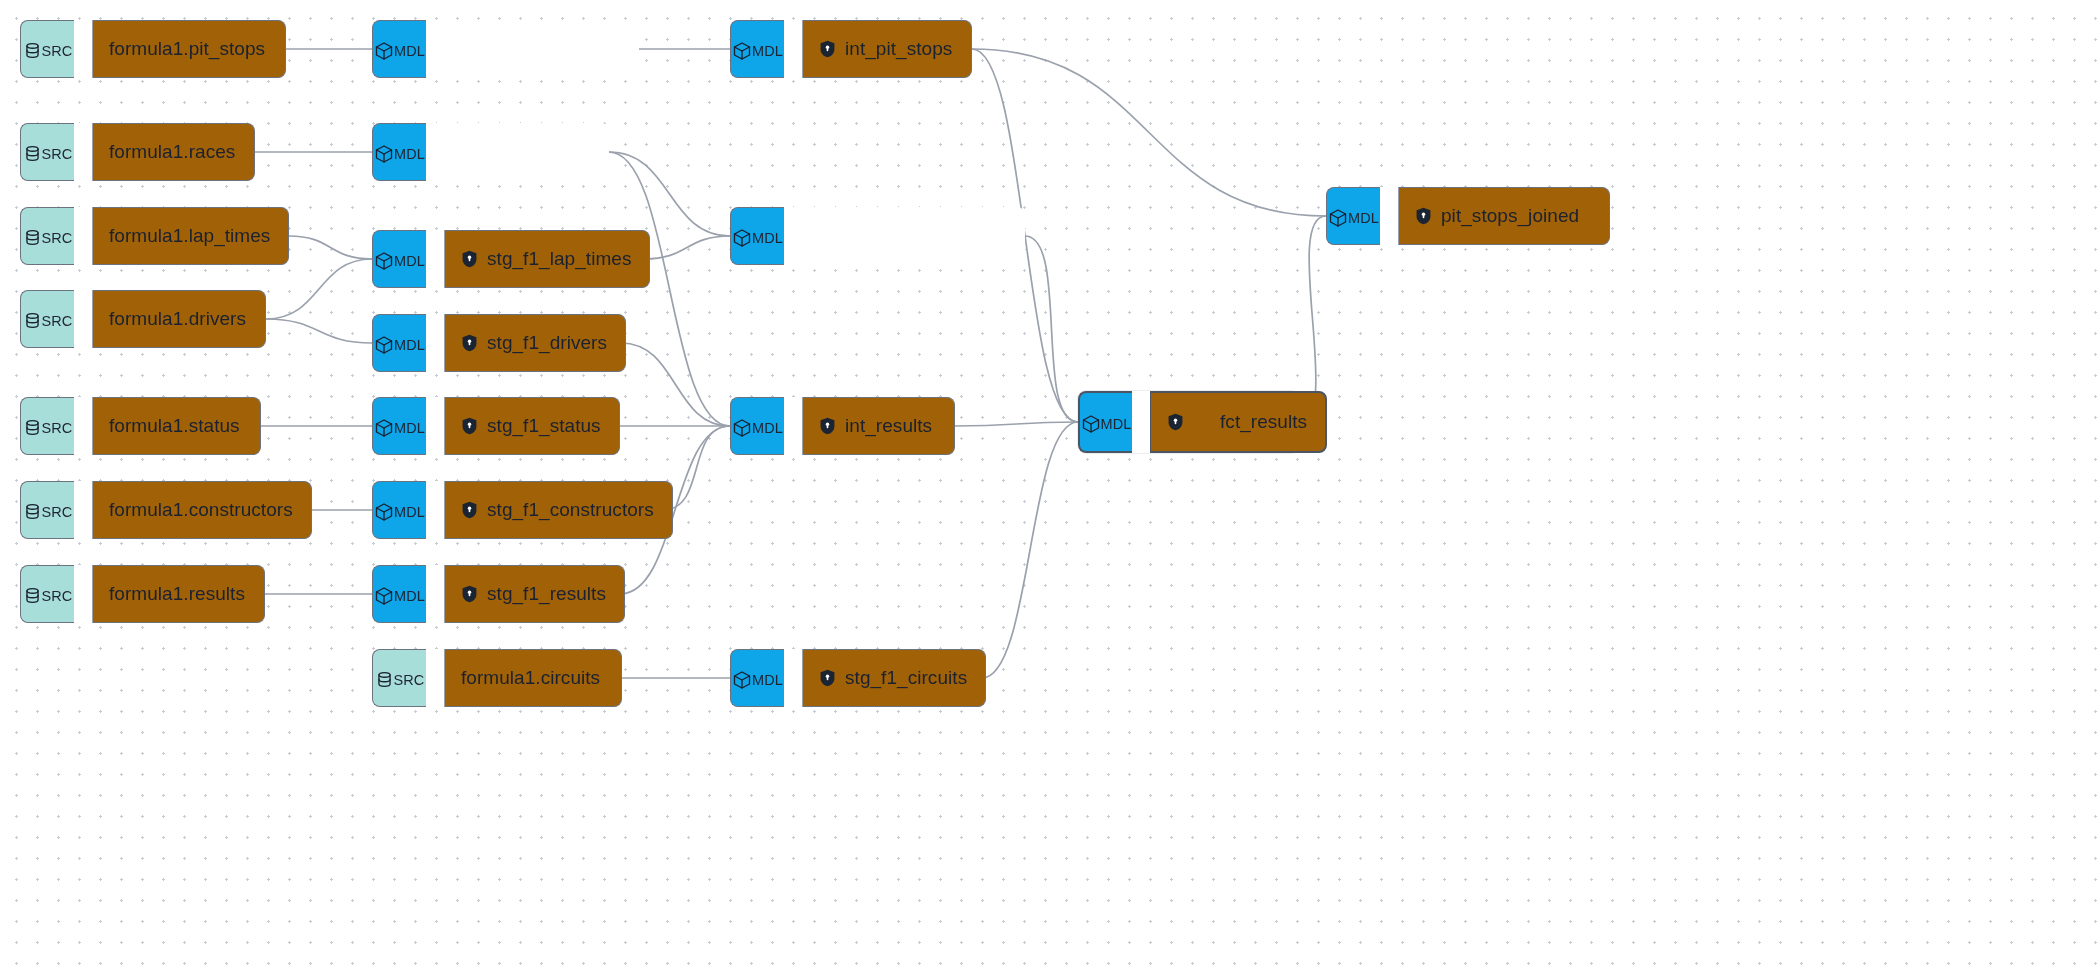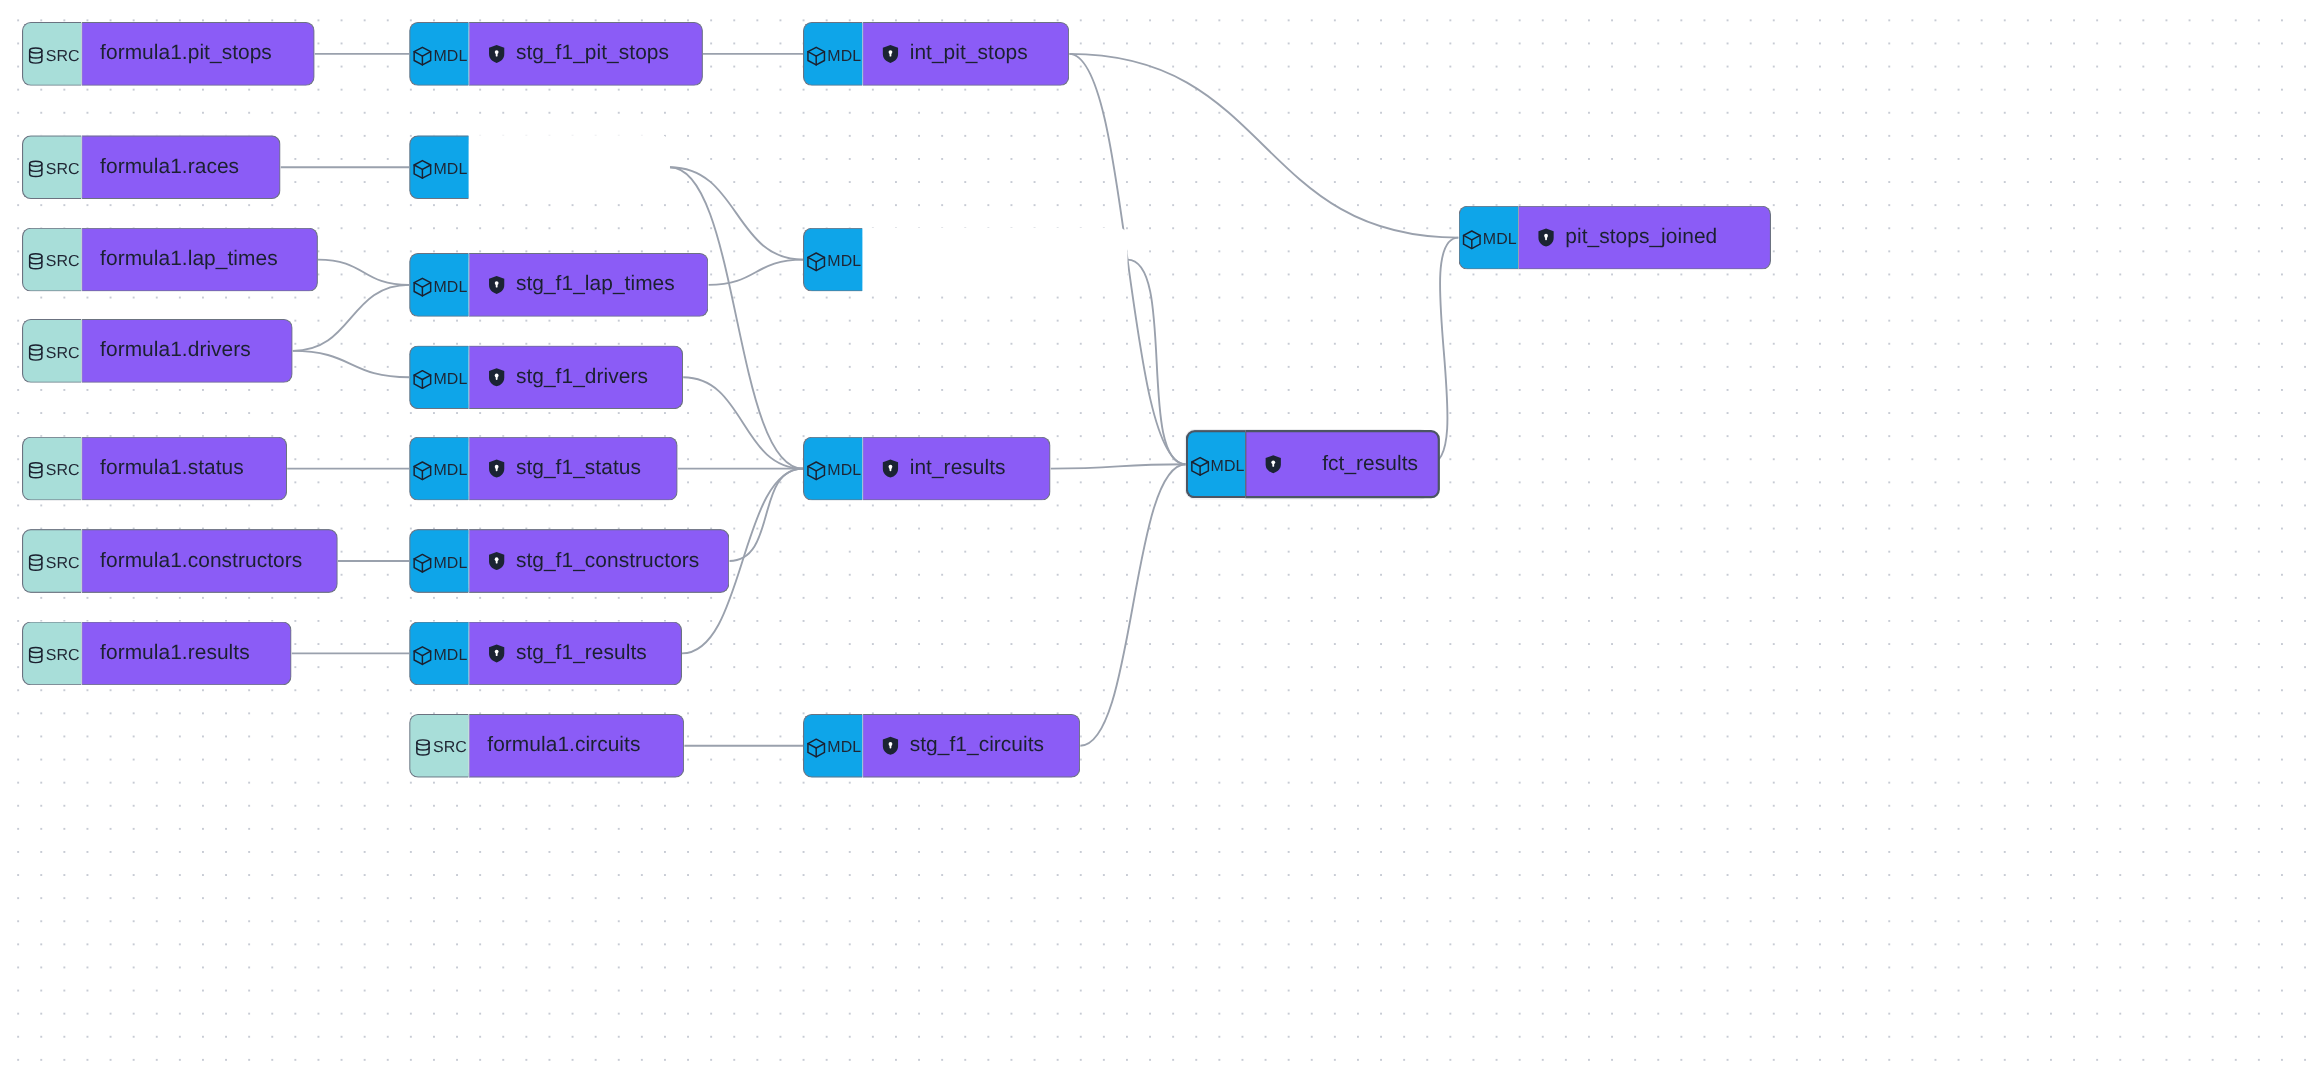--- a/index.html
+++ b/index.html
@@ -71,26 +71,27 @@
     letter-spacing: 0.1px;
     line-height: 15px;
     margin-top: 1px;
     font-family: "Liberation Sans", sans-serif;
   }
   .node-body {
     flex: 1 1 auto;
     border: 1.6px solid #6b7280;
     border-left: 1px solid #9aa1ad;
     border-radius: 0 8px 8px 0;
-    background: #8b5cf6;
+    background: #a16207;
     display: flex;
     align-items: center;
     gap: 9px;
     padding: 0 18px 0 16px;
     white-space: nowrap;
+    margin-left: 18px;
   }
   .shield-ico {
     flex: 0 0 auto;
     display: block;
     line-height: 0;
   }
   .node-label {
     font-size: 19px;
     color: #1b2130;
     letter-spacing: 0.05px;
@@ -255,28 +256,20 @@
         <div class="node-badge mdl">
           <span class="badge-ico">
             <svg width="20" height="20" viewBox="0 0 24 24" fill="none" stroke="#1b2130" stroke-width="1.6" stroke-linecap="round" stroke-linejoin="round">
               <path d="M12 2.4 21 7.2v9.6L12 21.6 3 16.8V7.2z"></path>
               <path d="M3 7.2l9 4.8 9-4.8"></path>
               <path d="M12 12v9.6"></path>
             </svg>
           </span>
           <span class="badge-text">MDL</span>
         </div>
-        <div class="node-body">
-          <span class="shield-ico"><svg width="17" height="18" viewBox="0 0 24 26">
-              <path d="M12 1.2 22 4.8v8.4c0 6.1-4.3 10.1-10 11.6C6.3 23.3 2 19.3 2 13.2V4.8z" fill="#1b2433"></path>
-              <circle cx="12" cy="10.6" r="2.5" fill="#ffffff"></circle>
-              <rect x="10.8" y="11.4" width="2.4" height="5" rx="1.1" fill="#ffffff"></rect>
-            </svg></span>
-          <span class="node-label">stg_f1_pit_stops</span>
-        </div>
       </div>
       <div class="node" style="left: 372px; top: 123px; width: 237px;">
         <div class="node-badge mdl">
           <span class="badge-ico">
             <svg width="20" height="20" viewBox="0 0 24 24" fill="none" stroke="#1b2130" stroke-width="1.6" stroke-linecap="round" stroke-linejoin="round">
               <path d="M12 2.4 21 7.2v9.6L12 21.6 3 16.8V7.2z"></path>
               <path d="M3 7.2l9 4.8 9-4.8"></path>
               <path d="M12 12v9.6"></path>
             </svg>
           </span>

